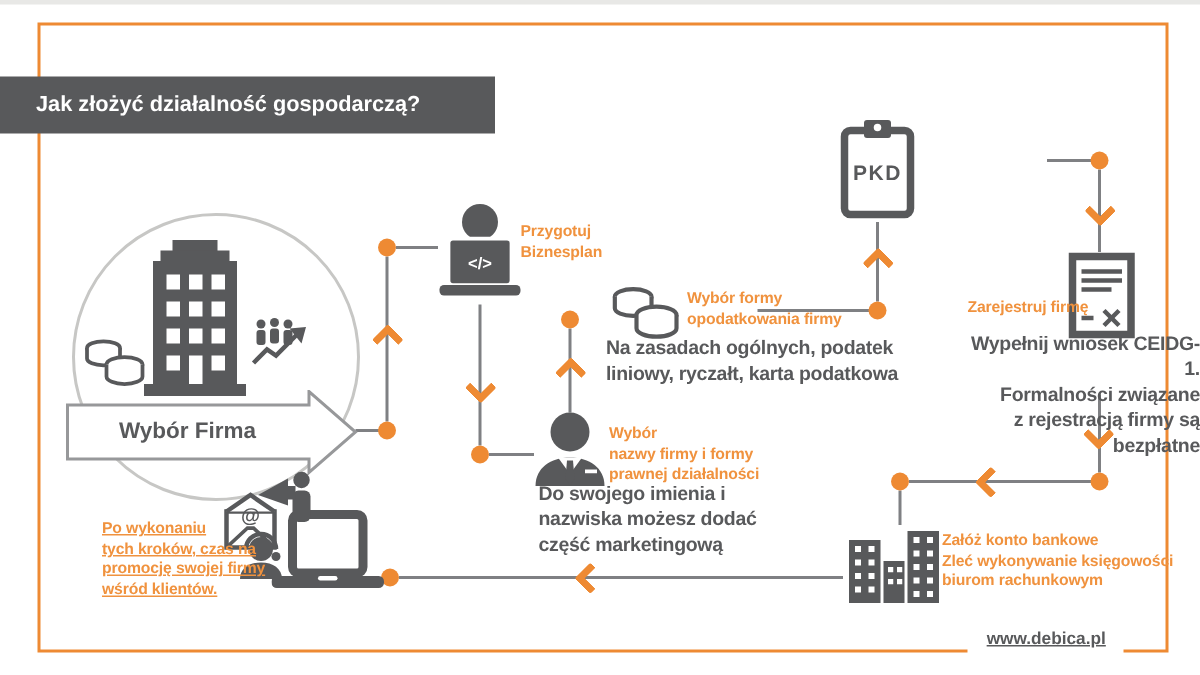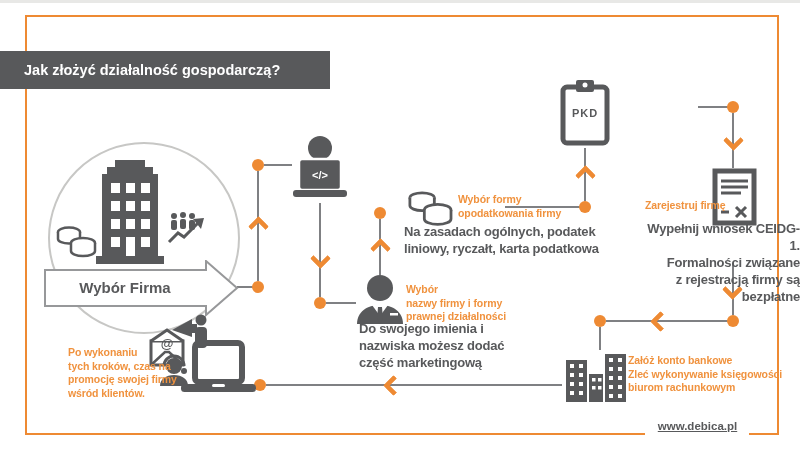--- a/index.html
+++ b/index.html
@@ -16,21 +16,21 @@
   .t-dark{color:var(--dark);font-weight:bold;font-size:13px;line-height:1.3;
           letter-spacing:-0.2px;white-space:pre-line;}
   .hero-circle{width:188px;height:188px;border-radius:50%;border:2px solid #c7c7c5;background:#fff;}
   .hero-label{width:162px;text-align:center;color:var(--dark);font-weight:bold;font-size:15px;}
   .line{background:var(--line);}
   .dot{width:12px;height:12px;border-radius:50%;background:var(--accent);}
   .chev{width:10px;height:10px;border:0 solid var(--accent);border-radius:2px;transform:rotate(45deg);}
   .chev.up{border-left-width:5px;border-top-width:5px;}
   .chev.down{border-right-width:5px;border-bottom-width:5px;}
   .chev.left{border-left-width:5px;border-bottom-width:5px;}
-  .pkd-label{width:50px;text-align:center;color:var(--dark);font-weight:bold;font-size:11px;letter-spacing:1px;}
+  .pkd-label{width:50px;text-align:center;color:var(--dark);font-weight:bold;font-size:14px;letter-spacing:1px;}
   .website{width:105px;text-align:center;color:var(--dark);font-weight:bold;font-size:11.5px;}
   .patch{background:#fff;}
 </style>
 </head>
 <body>
 
 <div id="canvas">
 
   <div class="abs topstrip" style="left:0;top:0;width:800px;height:3px;"></div>
   <div class="abs frame" style="left:25px;top:15px;width:750px;height:416px;"></div>
@@ -122,20 +122,22 @@
   </svg>
   <div class="abs hero-label" style="left:44px;top:279px;">Wybór Firma</div>
 
   <svg class="abs" style="left:291px;top:134px;" width="58" height="64" viewBox="0 0 58 64">
     <circle cx="29" cy="14" r="12" fill="#58595b"></circle>
     <path d="M10 62V42c0-8 8.5-14 19-14s19 6 19 14v20z" fill="#58595b"></path>
     <rect x="8" y="25" width="42" height="31" rx="3" fill="#58595b" stroke="#fff" stroke-width="2.5"></rect>
     <text x="29" y="45" text-anchor="middle" fill="#fff" font-size="11" font-weight="bold" font-family="Liberation Sans, DejaVu Sans, sans-serif">&lt;/&gt;</text>
     <rect x="2" y="56" width="54" height="7" rx="3" fill="#58595b"></rect>
   </svg>
+  <div class="abs t-orange" style="left:347px;top:148px;">Przygotuj
+Biznesplan</div>
 
   <svg class="abs" style="left:407px;top:190px;" width="48" height="40" viewBox="0 0 42 36">
     <g stroke="#58595b" stroke-width="2.5" fill="#fff">
       <ellipse cx="13" cy="7" rx="11" ry="4.5"></ellipse>
       <path d="M2 7v7c0 2.5 4.9 4.5 11 4.5s11-2 11-4.5V7"></path>
       <ellipse cx="27" cy="18" rx="12" ry="5"></ellipse>
       <path d="M15 18v8c0 2.8 5.4 5 12 5s12-2.2 12-5v-8"></path>
     </g>
   </svg>
   <div class="abs t-orange" style="left:458px;top:193px;">Wybór formy
@@ -229,18 +231,18 @@
     <rect x="27" y="15" width="12" height="21" rx="4" fill="#58595b"></rect>
     <polygon points="4,18 24,7 24,25" fill="#58595b"></polygon>
     <rect x="22" y="12" width="7" height="9" fill="#58595b"></rect>
   </svg>
   <svg class="abs" style="left:157px;top:352px;" width="36" height="34" viewBox="0 0 36 34">
     <circle cx="17" cy="14" r="8" fill="#58595b"></circle>
     <path d="M7 14a10 10 0 0 1 20 0" fill="none" stroke="#58595b" stroke-width="3"></path>
     <circle cx="27" cy="19" r="3" fill="#58595b"></circle>
     <path d="M3 34c0-7 6-11 14-11s14 4 14 11z" fill="#58595b"></path>
   </svg>
-  <div class="abs t-orange" style="left:68px;top:346px;">Po wykonaniu
+  <div class="abs t-orange" style="left:68px;top:346px;text-decoration:underline;">Po wykonaniu
 tych kroków, czas na
 promocję swojej firmy
 wśród klientów.</div>
 
 </div>
 
 </body></html>

